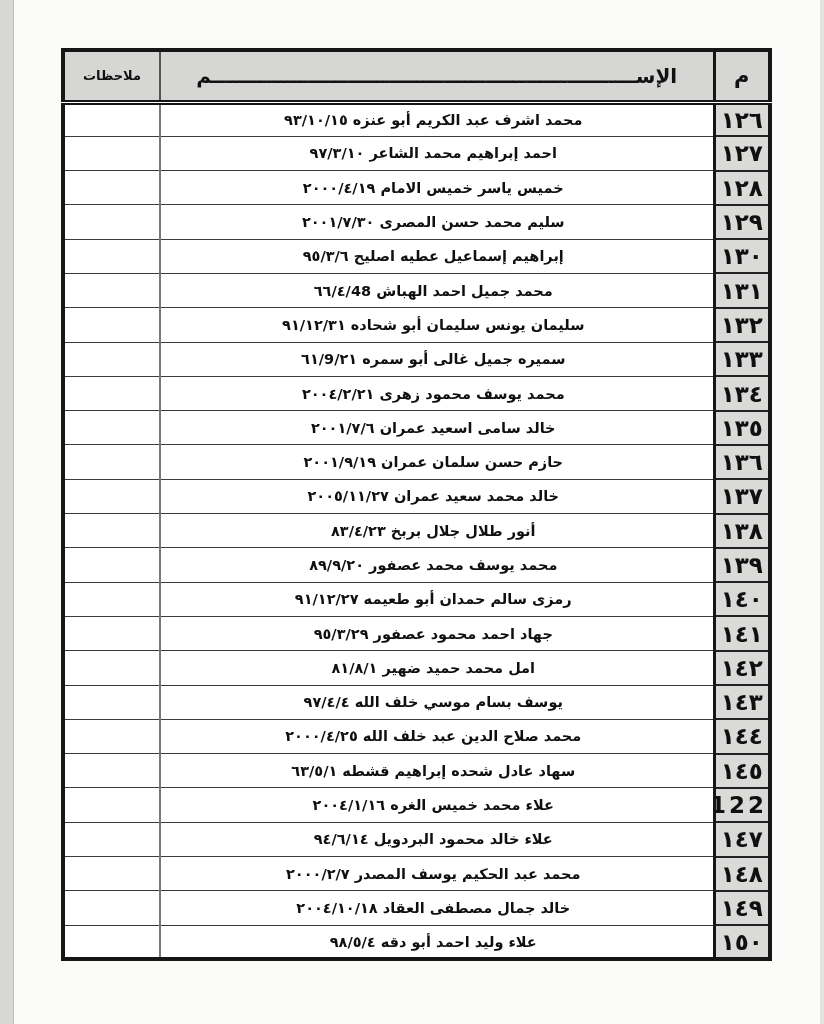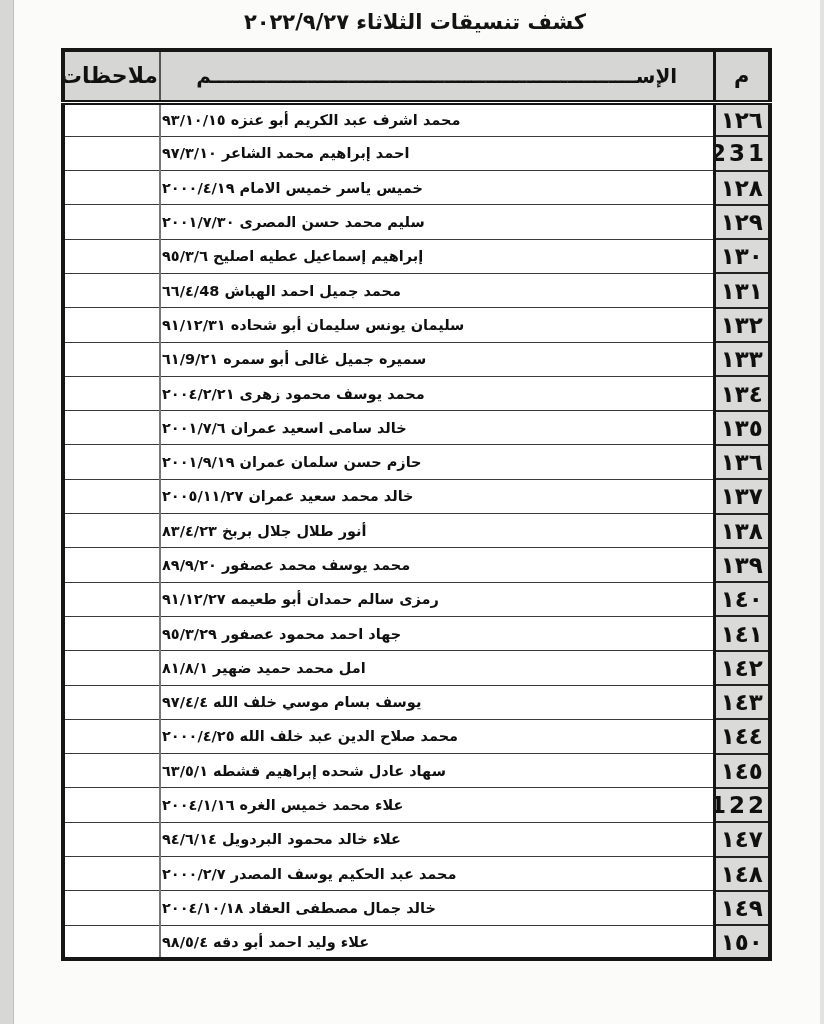--- a/index.html
+++ b/index.html
@@ -41,21 +41,21 @@
     background: var(--header-bg, #d6d6d5);
     color: #111;
     font-weight: 700;
     border-bottom: 5px double #161616;
     vertical-align: middle;
     overflow: hidden;
     white-space: nowrap;
   }
   th.h-num  { font-size: 21px; border-left: 3px solid #161616; }
   th.h-name { font-size: 20px; text-align: center; }
-  th.h-note { font-size: 22px; border-right: 2px solid #555; margin-left: 38px; }
+  th.h-note { font-size: 13px; border-right: 2px solid #555; margin-left: 38px; }
 
   tbody tr { height: 34.3px; }
   tbody td {
     border-top: 1px solid #3a3a3a;
     vertical-align: middle;
     overflow: hidden;
     white-space: nowrap;
   }
   tbody tr:first-child td { border-top: none; }
 
@@ -63,37 +63,36 @@
     background: var(--numcol-bg, #dadad9);
     border-left: 3px solid #161616;
     border-top: 2px solid #222;
     text-align: center;
     font-size: 23px; font-weight: 700; color: #101010;
     letter-spacing: 3px;
   }
   tbody tr:first-child td.c-num { border-top: none; }
 
   td.c-name {
-    text-align: left;
+    text-align: center;
     padding-right: 8px;
     font-size: 14.5px; font-weight: 700; color: #101010;
   }
   td.c-note {
     background: #ffffff;
     border-right: 2px solid #777;
   }
 </style>
 </head>
 <body>
 
 <div class="page">
   <div class="edge-left"></div>
   <div class="edge-right"></div>
 
-  <div class="doc-title">كشف تنسيقات الثلاثاء ٢٠٢٢/٩/٢٧</div>
 
   <table class="doc-table">
     <colgroup>
       <col class="col-num">
       <col class="col-name">
       <col class="col-note">
     </colgroup>
     <thead>
       <tr>
         <th class="h-num">م</th>
@@ -102,21 +101,21 @@
       </tr>
     </thead>
     <tbody>
   <tr>
     <td class="c-num">١٢٦</td>
     <td class="c-name">محمد اشرف عبد الكريم أبو عنزه ٩٣/١٠/١٥</td>
     <td class="c-note"></td>
   </tr>
 
   <tr>
-    <td class="c-num">231</td>
+    <td class="c-num">١٢٧</td>
     <td class="c-name">احمد إبراهيم محمد الشاعر ٩٧/٣/١٠</td>
     <td class="c-note"></td>
   </tr>
 
   <tr>
     <td class="c-num">١٢٨</td>
     <td class="c-name">خميس ياسر خميس الامام ٢٠٠٠/٤/١٩</td>
     <td class="c-note"></td>
   </tr>
 

